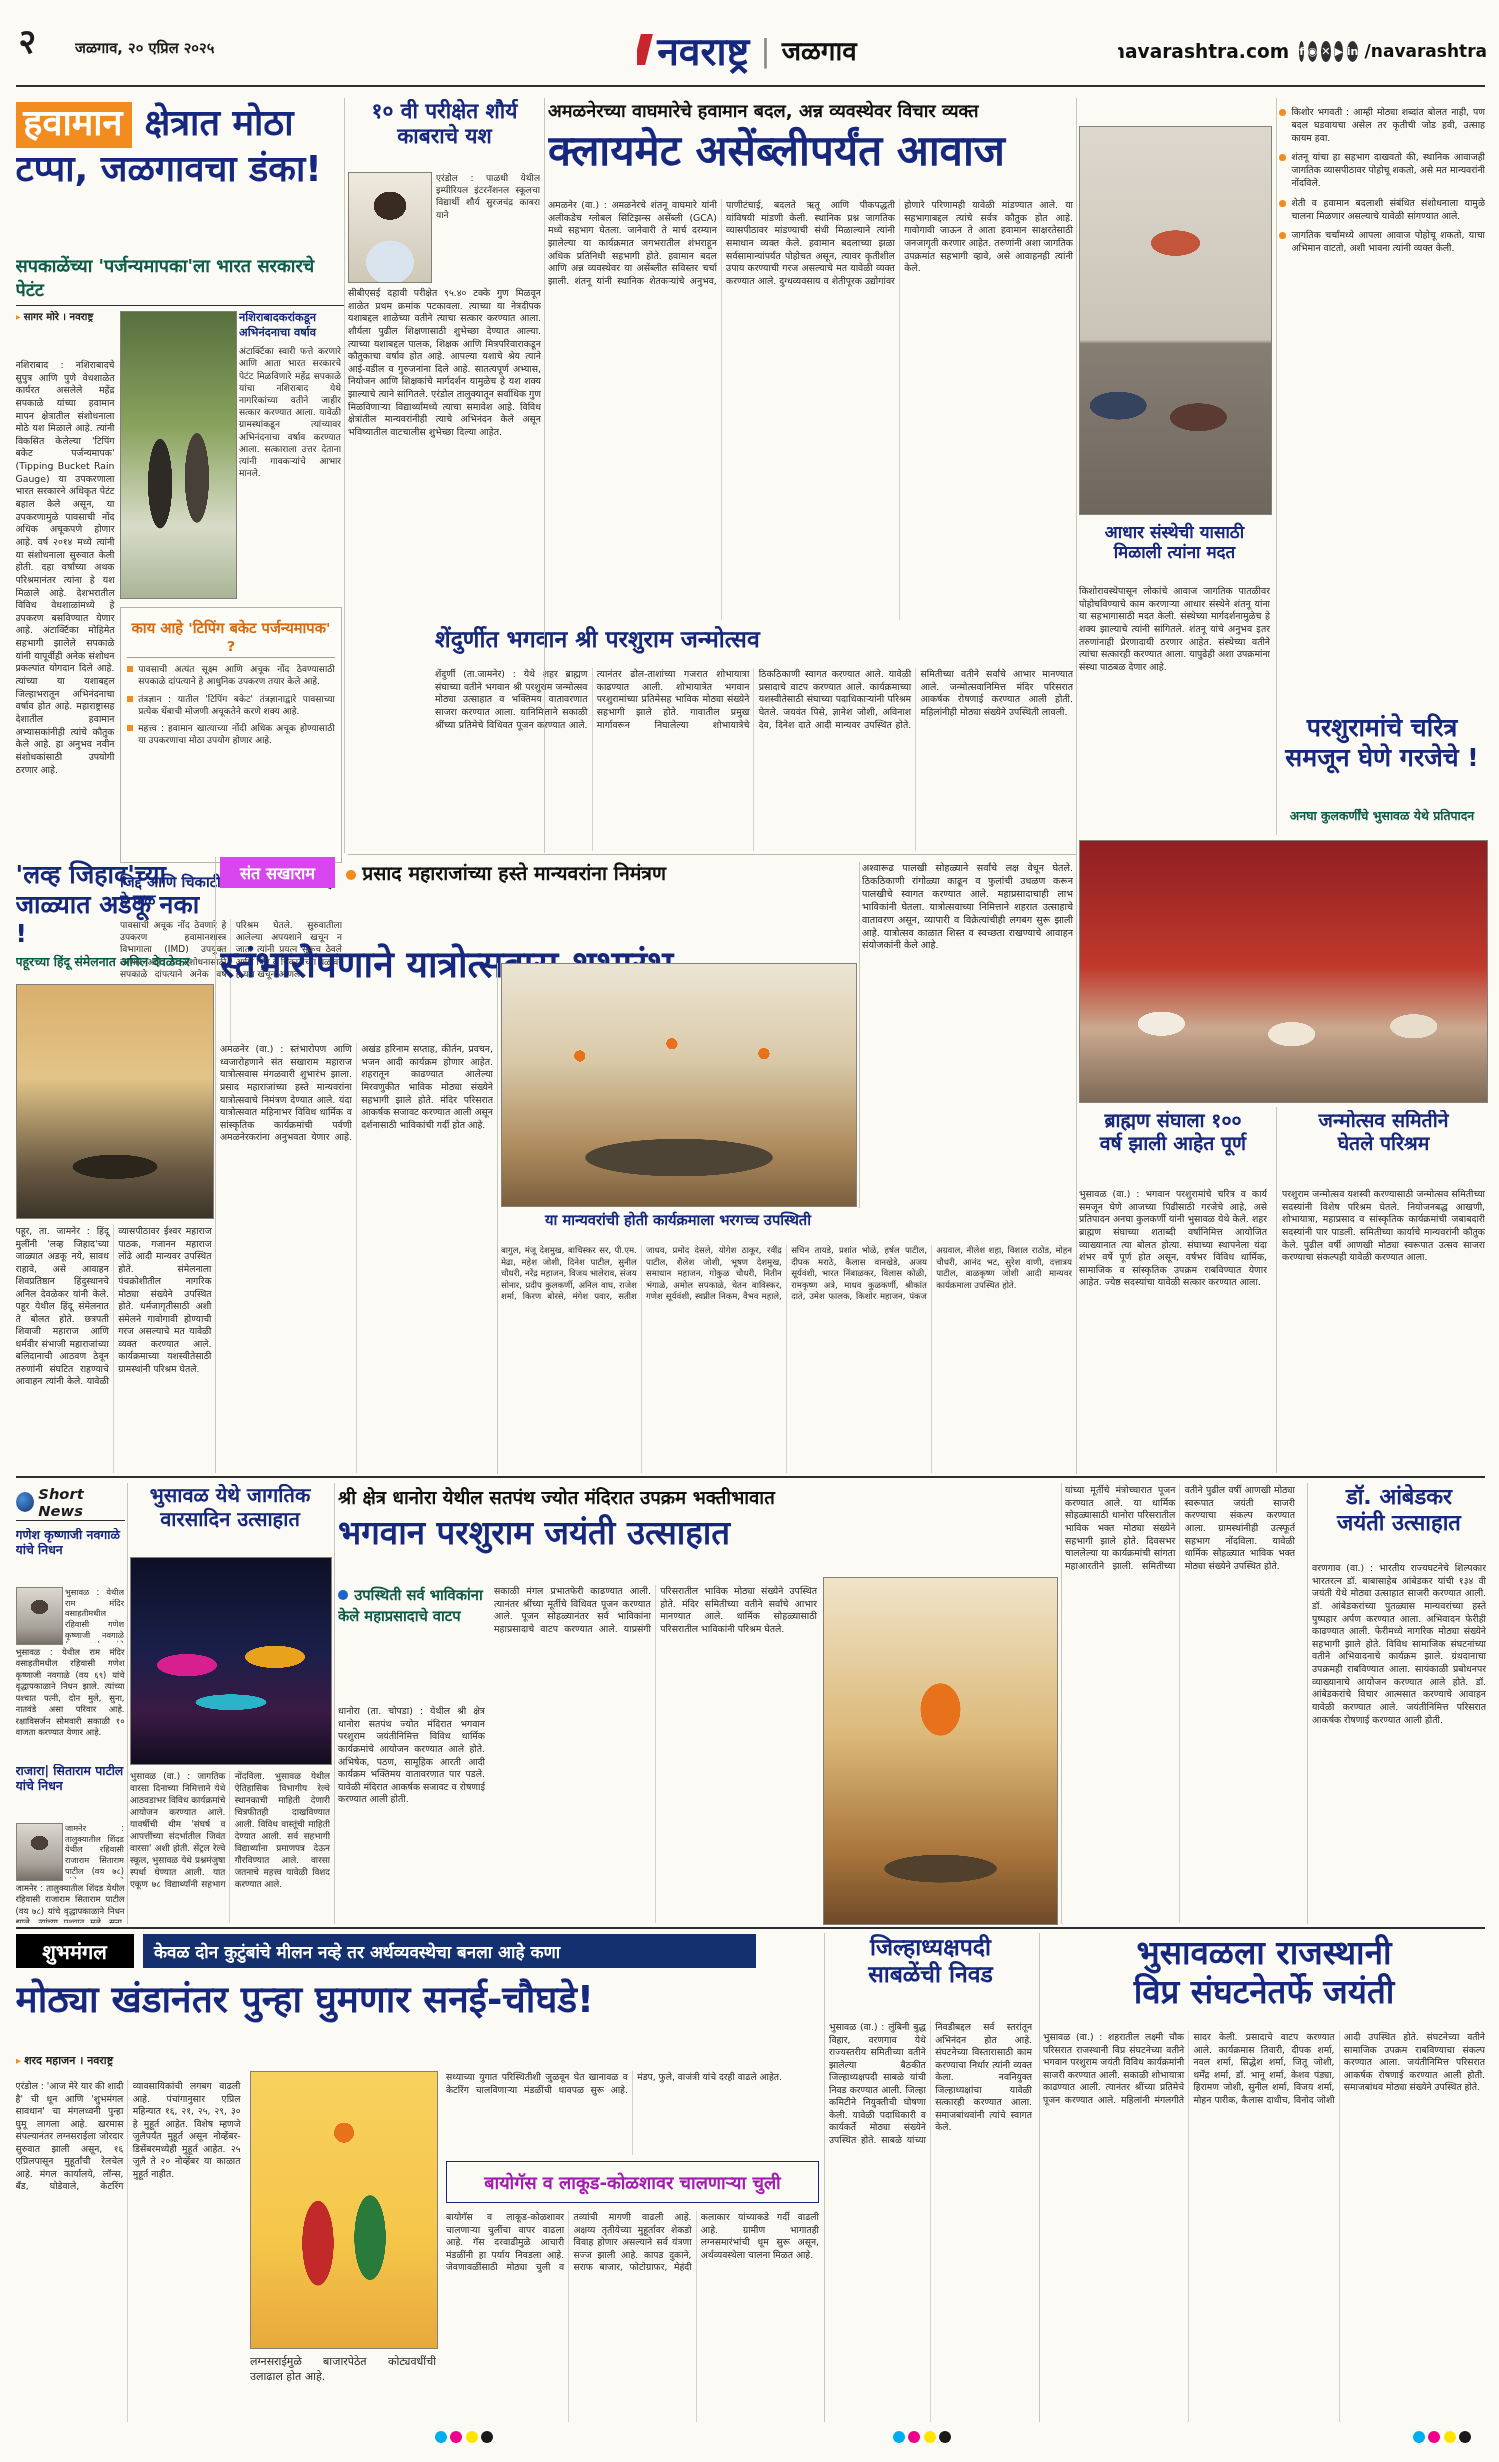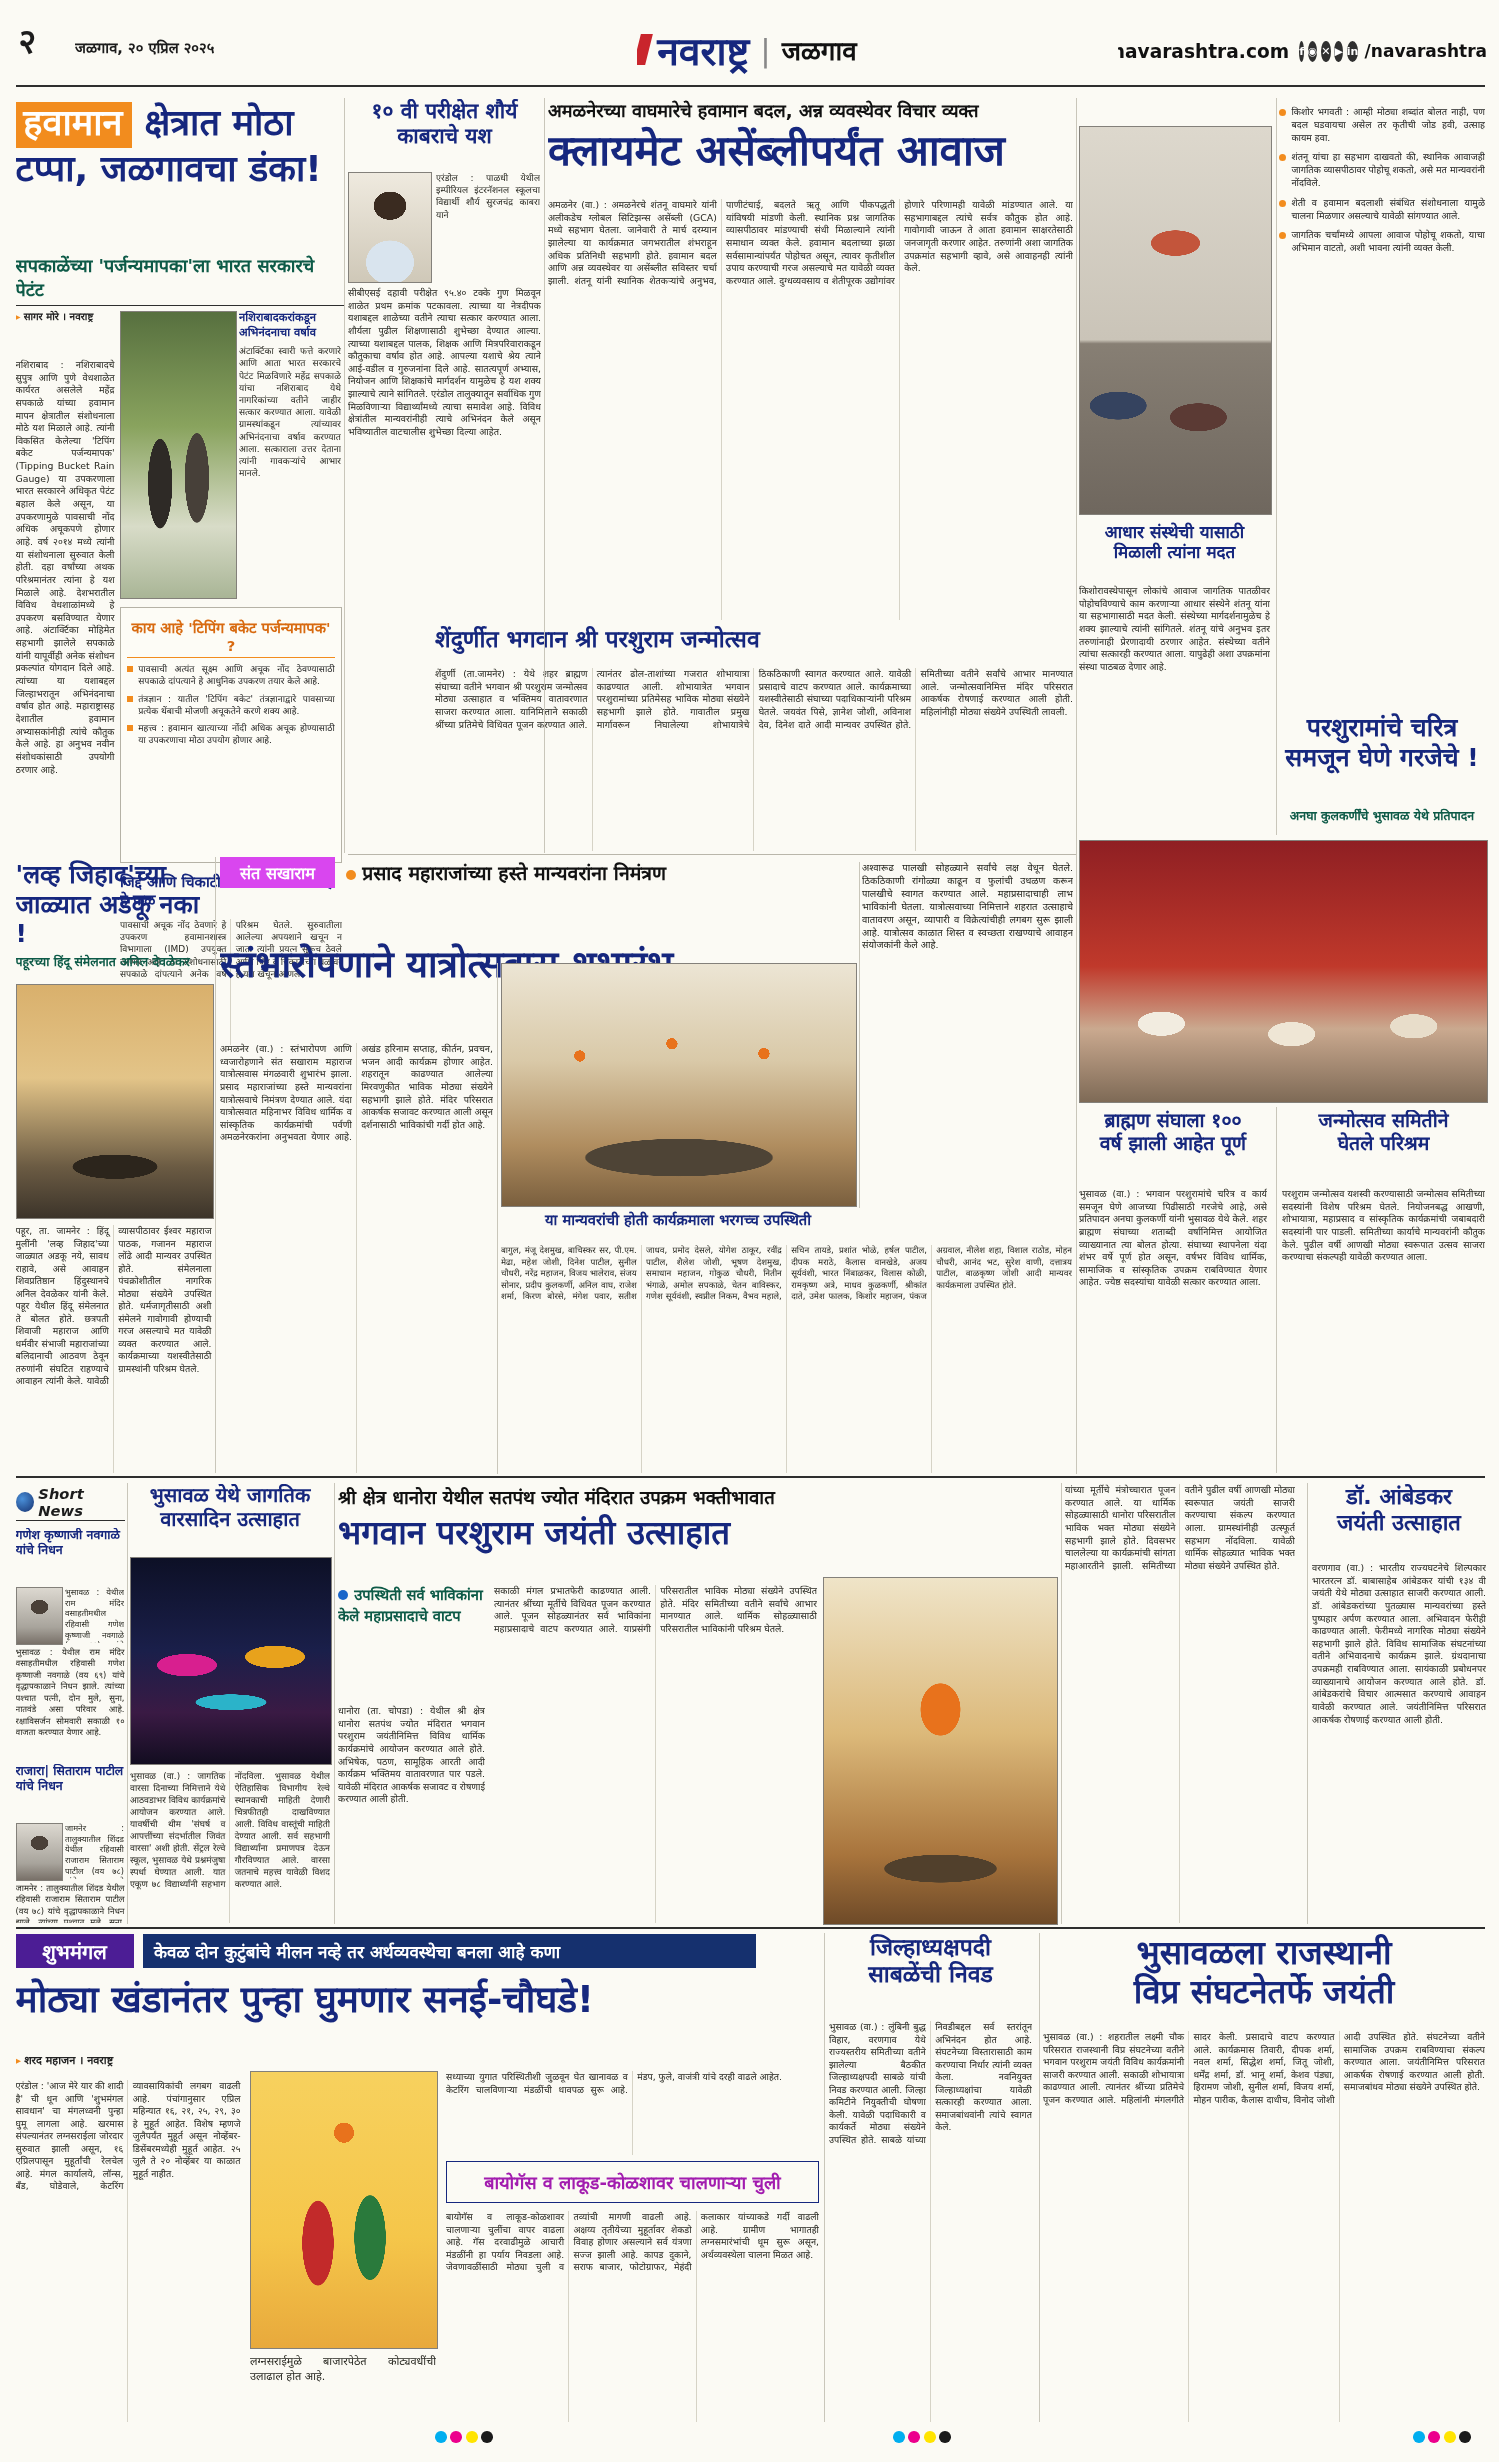--- a/index.html
+++ b/index.html
@@ -66,21 +66,21 @@
   .ph-portrait{background:
       radial-gradient(ellipse 12.4px 10px at 50% 34%, #4a4038 70%, rgba(0,0,0,0) 71%),
       linear-gradient(180deg,#dcd8d0 0%,#a8a49c 70%,#787068 100%);}
   .boxed{border:0.8px solid #b5b2a6;background:#fdfcf6;}
   .box-title{font-weight:700;color:#d86a10;text-align:center;border-bottom:1.6px solid #f28c1e;padding:3.1px 0;}
   .bullet-sq{font-size:9px;line-height:1.38;text-align:justify;margin:4.7px 0 0 0;padding-left:11px;position:relative;}
   .bullet-sq::before{content:"";position:absolute;left:0;top:3.1px;width:6.2px;height:6.2px;background:#f28c1e;}
   .bullet-rd{font-size:9.3px;line-height:1.4;text-align:justify;margin:6.2px 0 0 0;padding-left:12.4px;position:relative;}
   .bullet-rd::before{content:"";position:absolute;left:0;top:3.9px;width:7px;height:7px;border-radius:50%;background:#f28c1e;}
   .redlabel{background:#d946ef;color:#fff;font-weight:700;display:flex;align-items:center;justify-content:center;}
-  .bluelabel{background:#4c1d95;color:#fff;font-weight:700;display:flex;align-items:center;justify-content:center;}
+  .bluelabel{background:#000000;color:#fff;font-weight:700;display:flex;align-items:center;justify-content:center;}
   .blueband{background:#15306e;color:#fff;font-weight:700;display:flex;align-items:center;padding-left:11px;}
   .dot{display:inline-block;width:10px;height:10px;border-radius:50%;margin-right:6.2px;}
   .dot-o{background:#f28c1e;}
   .dot-b{background:#1b66c9;}
   .social{display:inline-flex;align-items:center;justify-content:center;width:21px;height:21px;border-radius:50%;
           background:#2f2f2f;color:#fff;font-size:11px;font-weight:700;margin-left:3.9px;}
   .mark{position:absolute;width:11.6px;height:11.6px;border-radius:50%;}
   .center{text-align:center;}
 </style>
 </head>

